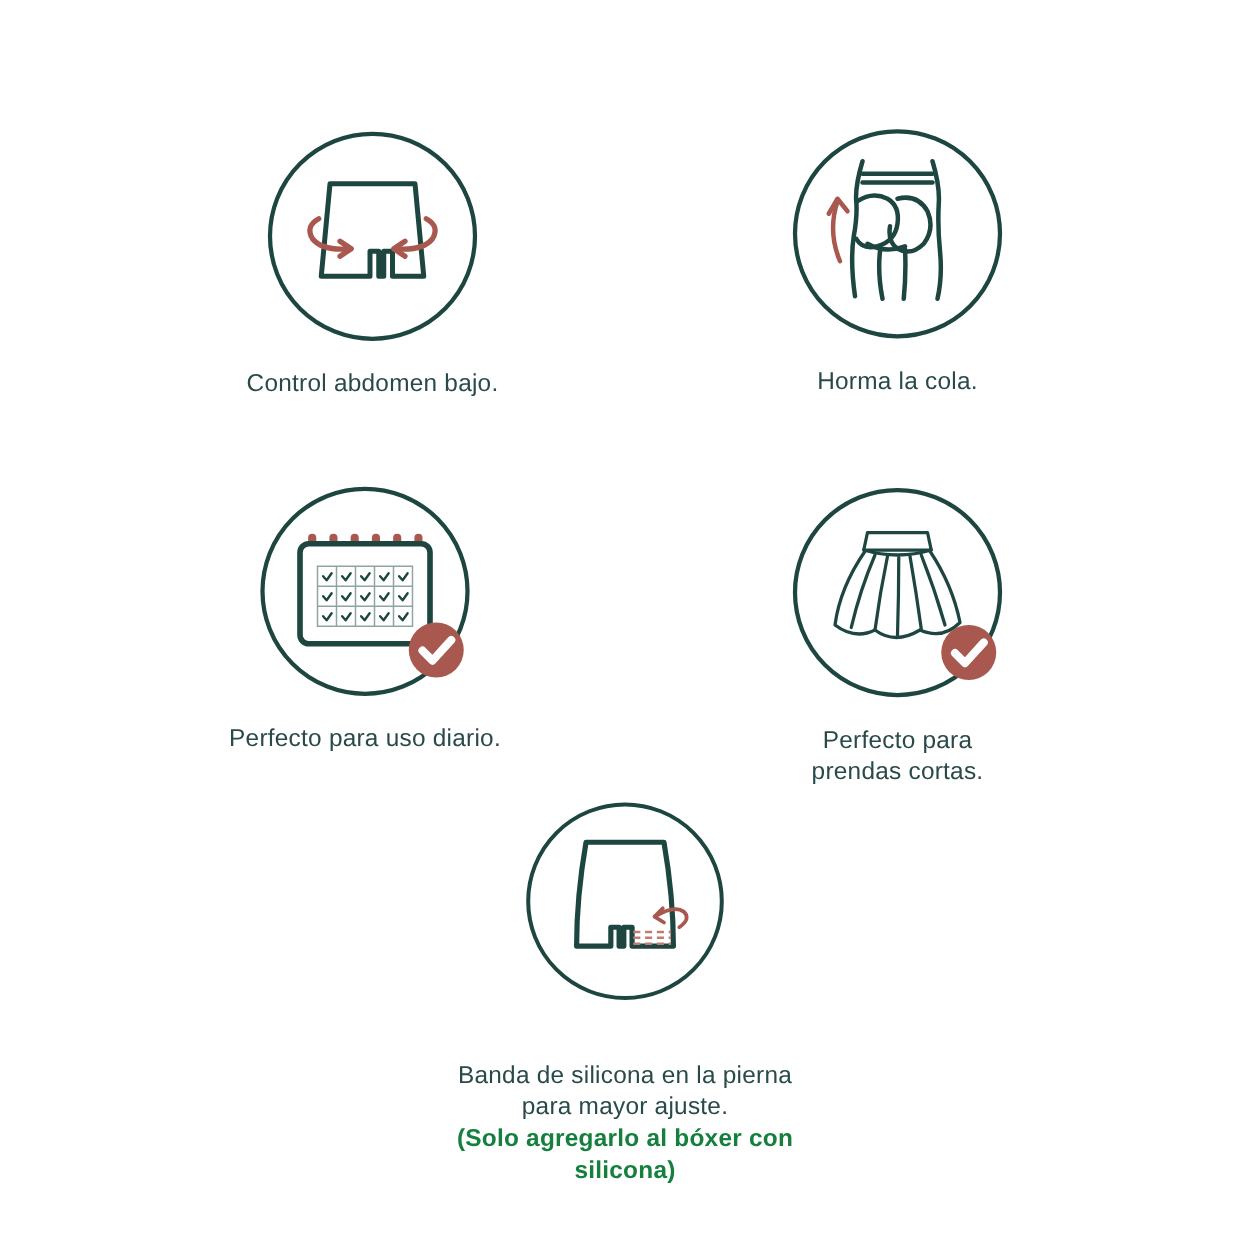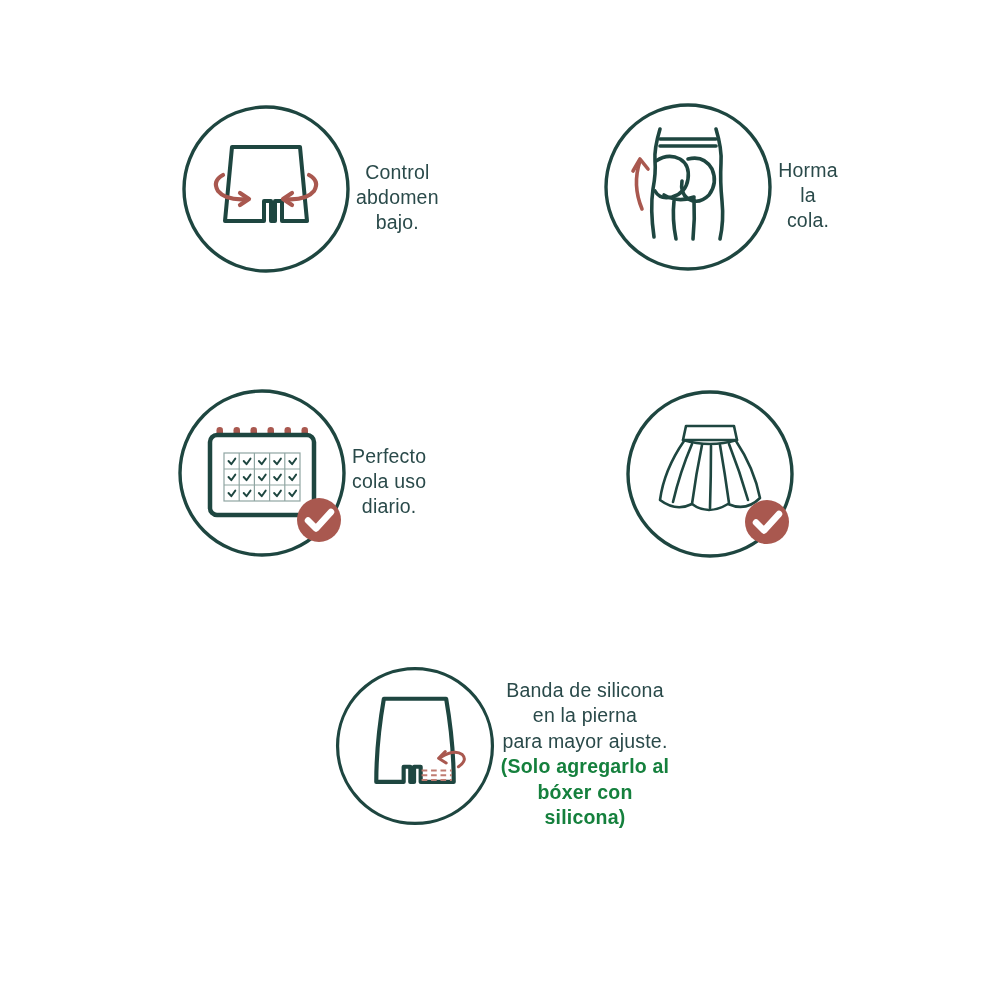--- a/index.html
+++ b/index.html
@@ -17,21 +17,21 @@
     position: relative;
   }
   .board {
     position: relative;
     width: 1000px;
     height: 1000px;
   }
   .feature {
     position: absolute;
     display: flex;
-    flex-direction: row;
+    flex-direction: column;
     align-items: center;
   }
   .badge-wrap {
     position: relative;
   }
   .icon-circle {
     display: block;
   }
   .caption {
     margin-top: 16px;
@@ -171,21 +171,21 @@
             <path d="M117.3 110 L120.1 113.2 L124.1 107.6"></path>
           </g>
         </g>
 
         <g>
           <circle cx="147" cy="137" r="22" fill="#a9584f"></circle>
           <path d="M136 137.5 L144 145.5 L159 129" fill="none" stroke="#ffffff" stroke-width="6.5" stroke-linecap="round" stroke-linejoin="round"></path>
         </g>
       </svg>
     </div>
-    <div class="caption">Perfecto cola uso diario.</div>
+    <div class="caption">Perfecto para uso diario.</div>
   </div>
 
   <div class="feature" id="feat-cortas">
     <div class="badge-wrap">
       <svg class="icon-circle" width="180" height="180" viewBox="0 0 180 180">
         <circle cx="90" cy="90" r="82" fill="none" stroke="#1e4640" stroke-width="3.4"></circle>
         <g fill="none" stroke="#1e4640" stroke-width="2.6" stroke-linecap="round" stroke-linejoin="round">
 
           <path d="M66 42 L114 42 L117 56 L63 56 Z"></path>
           <path d="M63 56 Q90 64 117 56"></path>
@@ -198,20 +198,22 @@
           <path d="M100 61 Q105 90 109 119"></path>
           <path d="M109 60 Q120 88 128 116"></path>
         </g>
 
         <g>
           <circle cx="147" cy="138" r="22" fill="#a9584f"></circle>
           <path d="M136 138.5 L144 146.5 L159 130" fill="none" stroke="#ffffff" stroke-width="6.5" stroke-linecap="round" stroke-linejoin="round"></path>
         </g>
       </svg>
     </div>
+    <div class="caption">Perfecto para
+prendas cortas.</div>
   </div>
 
   <div class="feature" id="feat-silicona">
     <div class="badge-wrap">
       <svg class="icon-circle" width="170" height="170" viewBox="0 0 180 180">
         <circle cx="90" cy="90" r="82" fill="none" stroke="#1e4640" stroke-width="3.4"></circle>
         <path d="M57 40 L123 40 Q131 86 131 128 L96 128 L96 112 L89 112 L89 128 L85 128 L85 112 L78 112 L78 128 L49 128 Q49 86 57 40 Z" fill="none" stroke="#1e4640" stroke-width="4.4" stroke-linejoin="round" stroke-linecap="round"></path>
 
         <g stroke="#c07c72" stroke-width="2.1" stroke-dasharray="6 4">
           <line x1="97" y1="116" x2="129" y2="116"></line>

